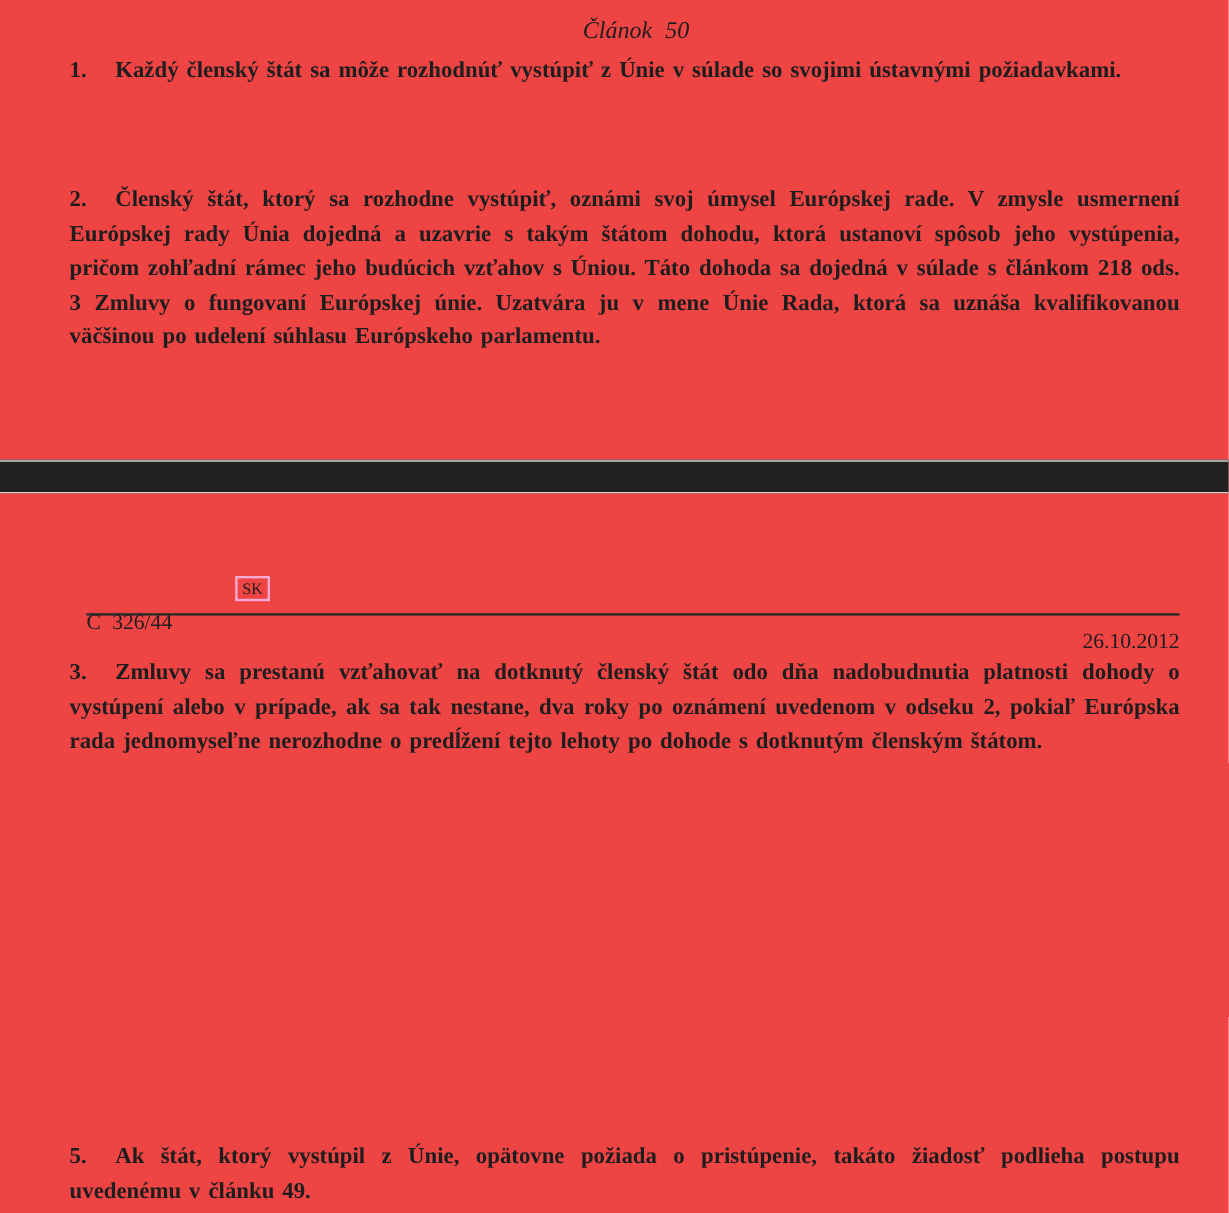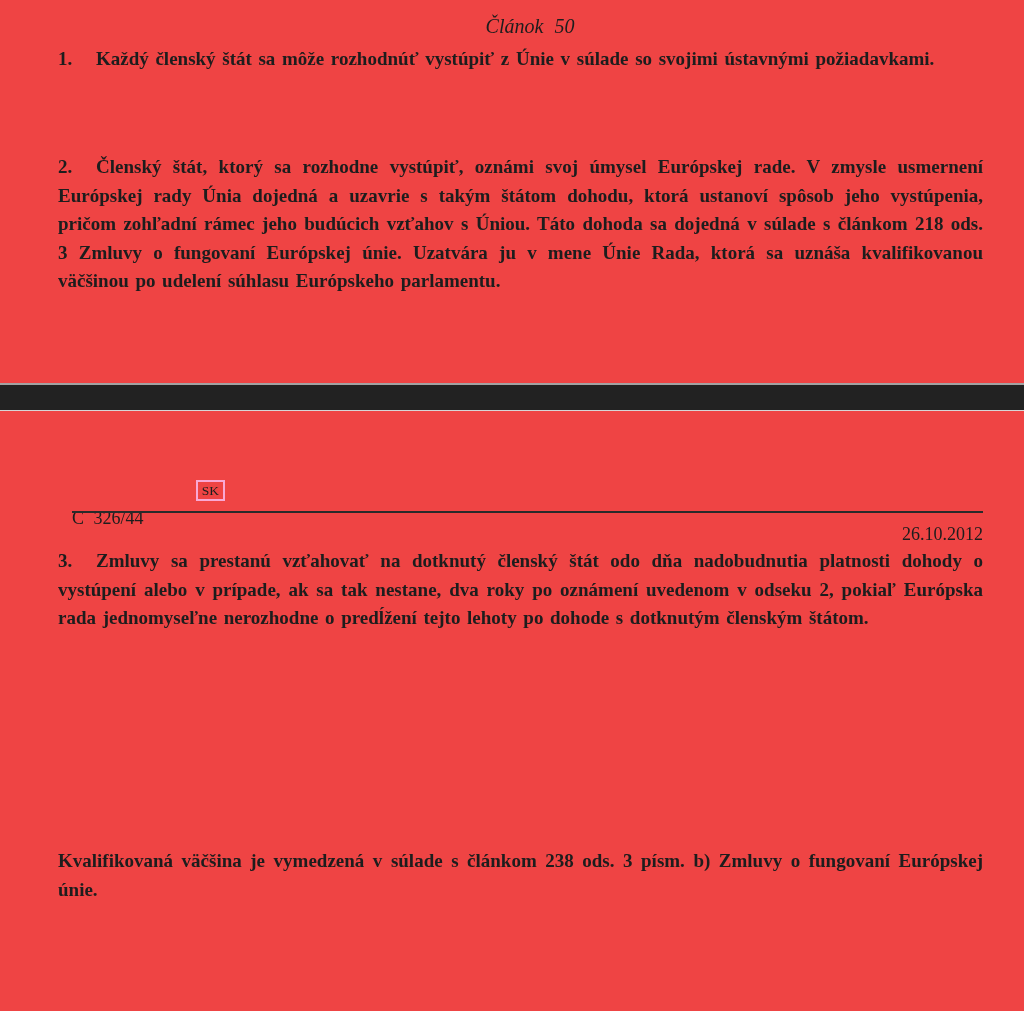--- a/index.html
+++ b/index.html
@@ -131,16 +131,16 @@
     <span class="page-ref">C 326/44</span>
     <span class="lang-badge">SK</span>
     <span class="issue-date">26.10.2012</span>
   </div>
 
   <div class="header-rule"></div>
 
   <p class="para" id="para-3"><span class="pnum">3.</span><span>Zmluvy sa prestanú vzťahovať na dotknutý členský štát odo dňa nadobudnutia platnosti dohody o vystúpení alebo v prípade, ak sa tak nestane, dva roky po oznámení uvedenom v odseku 2, pokiaľ Európska rada jednomyseľne nerozhodne o predĺžení tejto lehoty po dohode s dotknutým členským štátom.</span></p>
 
 
-  <p class="para" id="para-qm"><span>Kvalifikovaná väčšina je vymedzená v súlade s článkom 238 ods. 3 písm. b) Zmluvy o fungovaní Európskej únie.</span></p>
 
+  <p class="para" id="para-5"><span class="pnum">5.</span><span>Ak štát, ktorý vystúpil z Únie, opätovne požiada o pristúpenie, takáto žiadosť podlieha postupu uvedenému v článku 49.</span></p>
 
 </div>
 
 </body></html>

